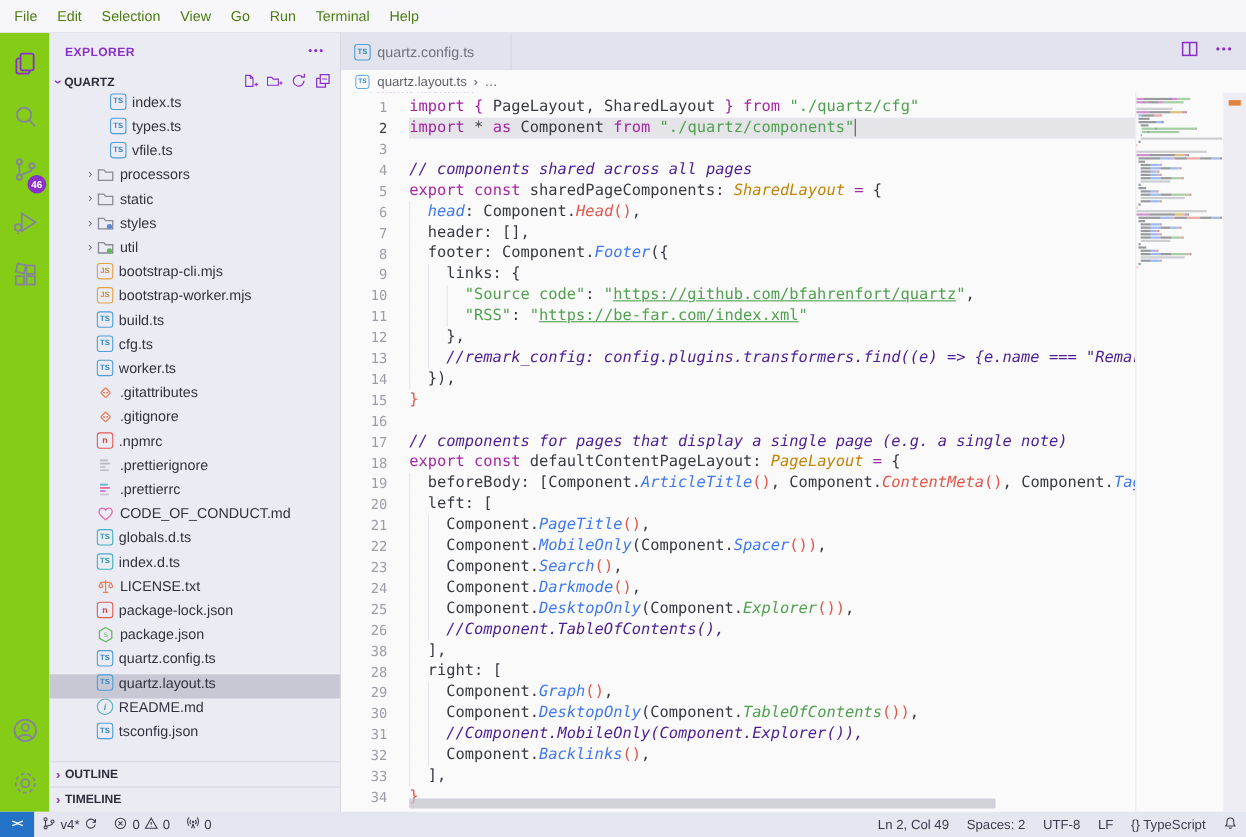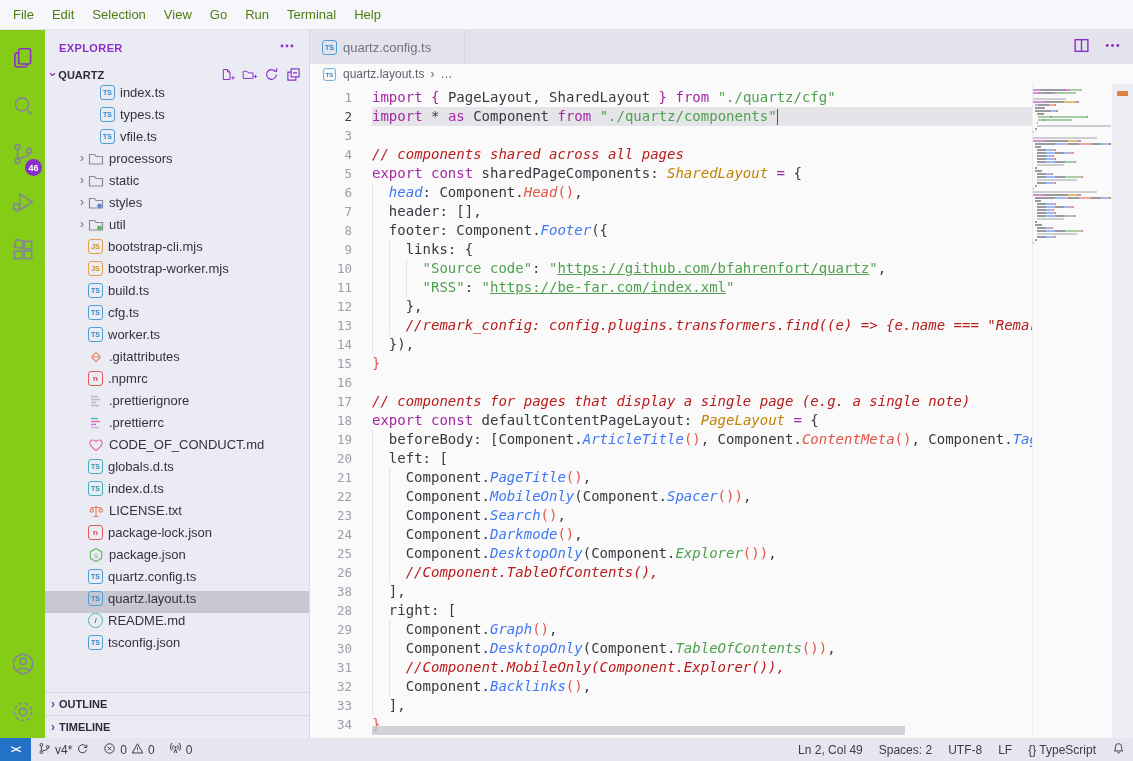--- a/index.html
+++ b/index.html
@@ -64,21 +64,21 @@
   .cl { position:relative; height:19px; white-space:pre; }
   .ln { position:absolute; left:0; top:0; width:42px; text-align:right; color:#9d9daa; font-size:12.5px; line-height:19px; font-family:"DejaVu Sans Mono",monospace; }
   .cl.cur .ln { color:#383a42; }
   .lt { margin-left:62px; height:19px; width:660px; }
   .cl.cur .lt { background:#e4e4e9; }
   .gd { display:inline-block; width:2ch; height:19px; vertical-align:top; background:linear-gradient(#e3e3ea,#e3e3ea) left top/1px 100% no-repeat; }
   .tk-k { color:#a626a4; }
   .tk-p { color:#383a42; }
   .tk-s { color:#50a14f; }
   .tk-u { color:#50a14f; text-decoration:underline; }
-  .tk-c { color:#b91c1c; font-style:italic; }
+  .tk-c { color:#4c1d95; font-style:italic; }
   .tk-t { color:#c18401; font-style:italic; }
   .tk-f { color:#4078f2; font-style:italic; }
   .tk-r { color:#e45649; font-style:italic; }
   .tk-g { color:#50a14f; font-style:italic; }
   .tk-rp { color:#e45649; }
   .cursor { display:inline-block; width:1.5px; height:16px; background:#55555f; vertical-align:middle; }
 
   
   #minimap { position:absolute; right:21px; top:0; width:80px; height:654px; background:#fafafa; border-left:1px solid #ebebf0; padding-top:5px; overflow:hidden; }
   .mrow { height:2px; margin-bottom:1px; white-space:nowrap; }
@@ -259,20 +259,28 @@
           <span class="fi">TS</span>
           <span class="tlabel">worker.ts</span>
         </div>
         <div class="trow lvl1">
           <svg class="tico" viewBox="0 0 16 16">
             <rect x="4.8" y="4.8" width="6.4" height="6.4" rx="1" transform="rotate(45 8 8)" fill="none" stroke="#e8825a" stroke-width="1.2"></rect>
             <circle cx="6.6" cy="8" r=".9" fill="#e8825a"></circle>
             <circle cx="9.4" cy="8" r=".9" fill="#e8825a"></circle>
           </svg>
           <span class="tlabel">.gitattributes</span>
+        </div>
+        <div class="trow lvl1">
+          <svg class="tico" viewBox="0 0 16 16">
+            <rect x="4.8" y="4.8" width="6.4" height="6.4" rx="1" transform="rotate(45 8 8)" fill="none" stroke="#e8825a" stroke-width="1.2"></rect>
+            <circle cx="6.6" cy="8" r=".9" fill="#e8825a"></circle>
+            <circle cx="9.4" cy="8" r=".9" fill="#e8825a"></circle>
+          </svg>
+          <span class="tlabel">.gitignore</span>
         </div>
         <div class="trow lvl1">
           <span class="fi fi-npm">n</span>
           <span class="tlabel">.npmrc</span>
         </div>
         <div class="trow lvl1">
           <svg class="tico" viewBox="0 0 16 16" stroke="#b9b9c4" stroke-width="1.5">
             <path d="M3 3.5h7M3 6.5h9M3 9.5h5M3 12.5h8"></path>
           </svg>
           <span class="tlabel">.prettierignore</span>

